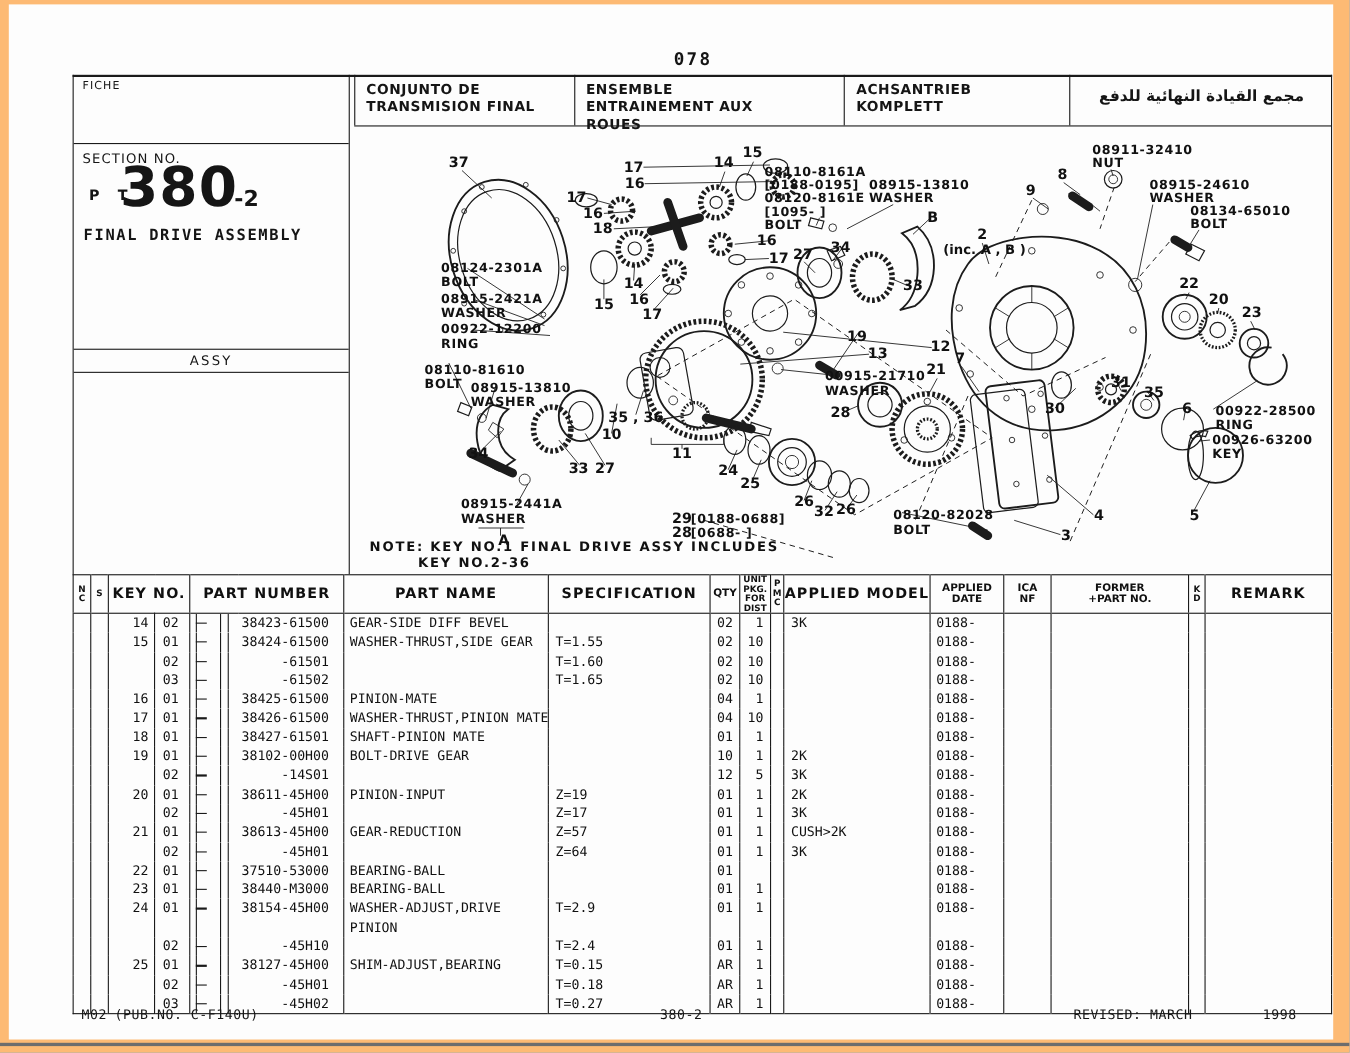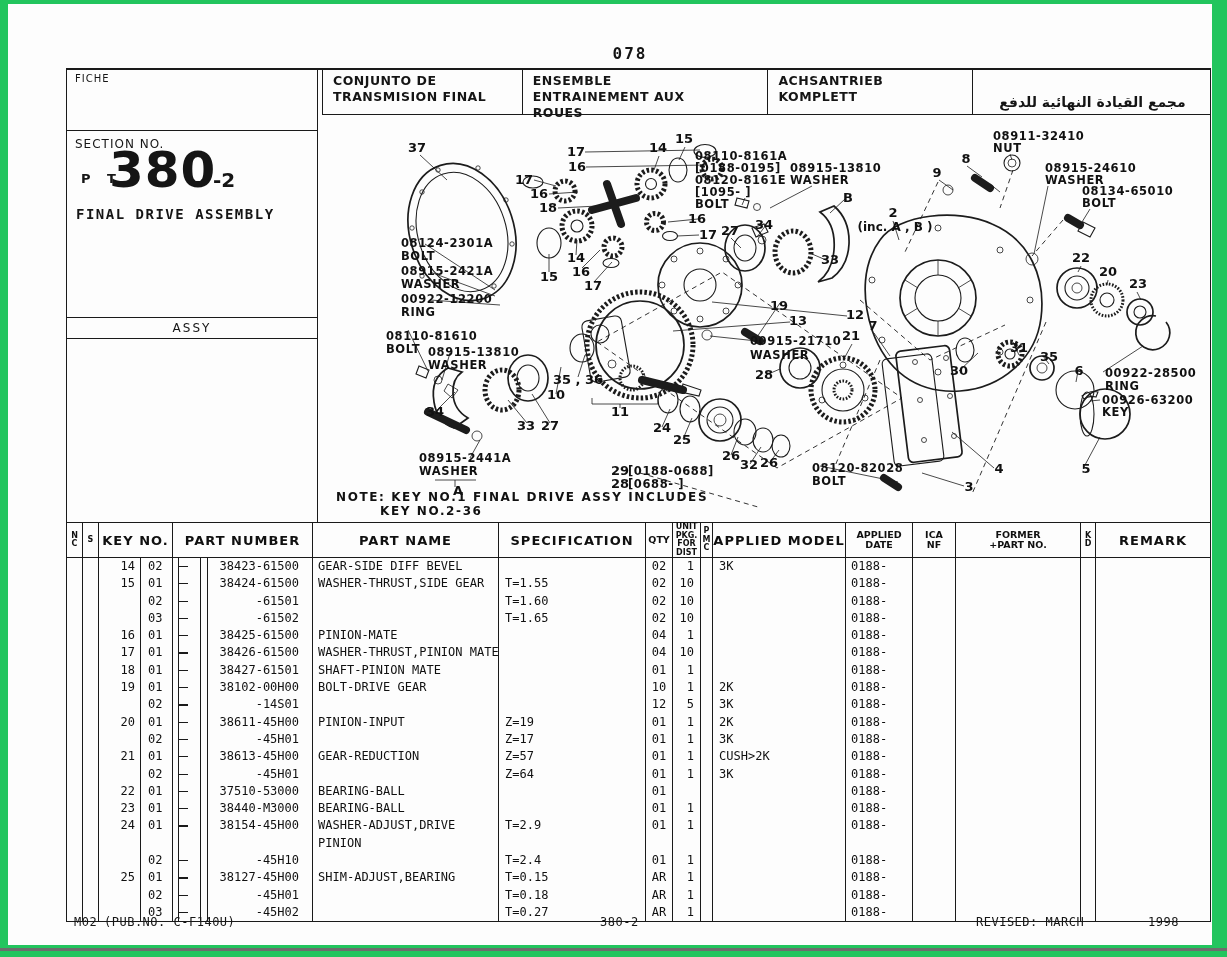--- a/index.html
+++ b/index.html
@@ -1,16 +1,16 @@
 <!DOCTYPE html>
 <html><head>
 <meta charset="utf-8">
 <style>
   html,body{margin:0;padding:0;background:#a8a8a8;}
-  .screen{position:relative;width:1227px;height:957px;background:#22c55e;overflow:hidden;
+  .screen{position:relative;width:1227px;height:957px;background:#fdba74;overflow:hidden;
           font-family:"DejaVu Sans",sans-serif;color:#151515;}
   .page-bg{position:absolute;left:8px;top:4px;width:1204px;height:941px;background:#fdfdfd;}
   .hline{position:absolute;background:#1a1a1a;height:1.5px;}
   .vline{position:absolute;background:#1a1a1a;width:1.5px;}
   .scan-edge{position:absolute;left:0;top:948px;width:1227px;height:3px;background:#6d6d6d;}
 
   .page-num{position:absolute;left:595px;top:44px;width:70px;text-align:center;
             font:bold 16px "DejaVu Sans Mono",monospace;letter-spacing:2px;}
 
   
@@ -28,21 +28,21 @@
   .note-band{position:absolute;left:0;top:249px;width:100%;height:20px;
              border-top:1.2px solid #1a1a1a;border-bottom:1.2px solid #1a1a1a;
              text-align:center;font-size:12px;letter-spacing:2px;line-height:20px;}
 
   
   .title-band{position:absolute;left:322px;top:68px;width:888px;height:47px;box-sizing:border-box;
               border-bottom:1.5px solid #1a1a1a;display:flex;}
   .title-cell{box-sizing:border-box;border-left:1.2px solid #1a1a1a;padding:5px 8px 0 10px;
               font-weight:bold;font-size:12.5px;letter-spacing:0.5px;line-height:16px;}
   .title-cell:first-child{border-left:1.2px solid #1a1a1a;}
-  .title-ar{direction:rtl;text-align:center;font-size:14px;padding-top:26px;}
+  .title-ar{direction:rtl;text-align:center;font-size:14px;padding-top:12px;}
 
   
   .diagram{position:absolute;left:322px;top:115px;width:888px;height:402px;}
   .diagram svg{position:absolute;left:0;top:0;}
   .ln{stroke:#1c1c1c;stroke-width:1.1;fill:none;}
   .thin{stroke-width:0.8;}
   .thick{stroke-width:1.7;}
   .dash{stroke-dasharray:5 4;stroke-width:0.9;}
   .teeth{stroke-dasharray:2.5 2.2;stroke-width:5;}
   .spline{stroke-dasharray:1.6 1.6;stroke-width:3;}

